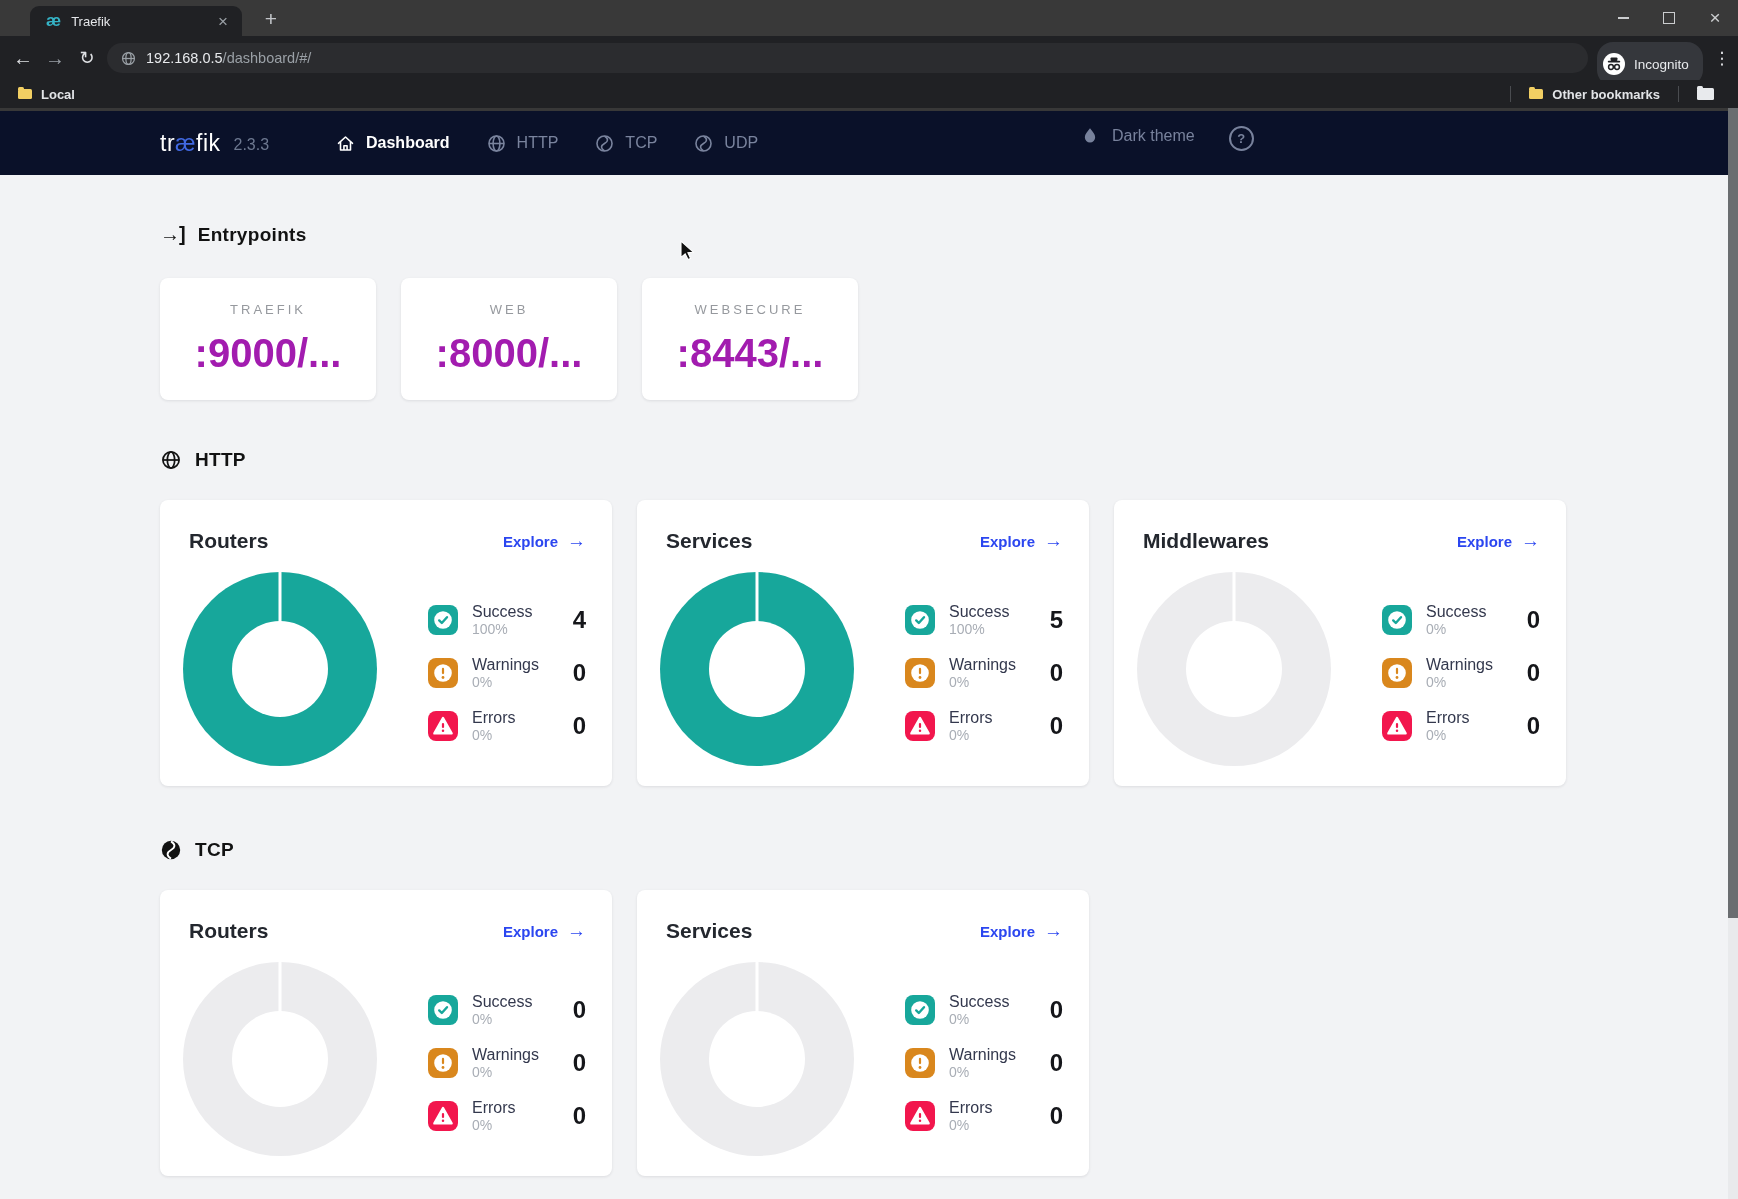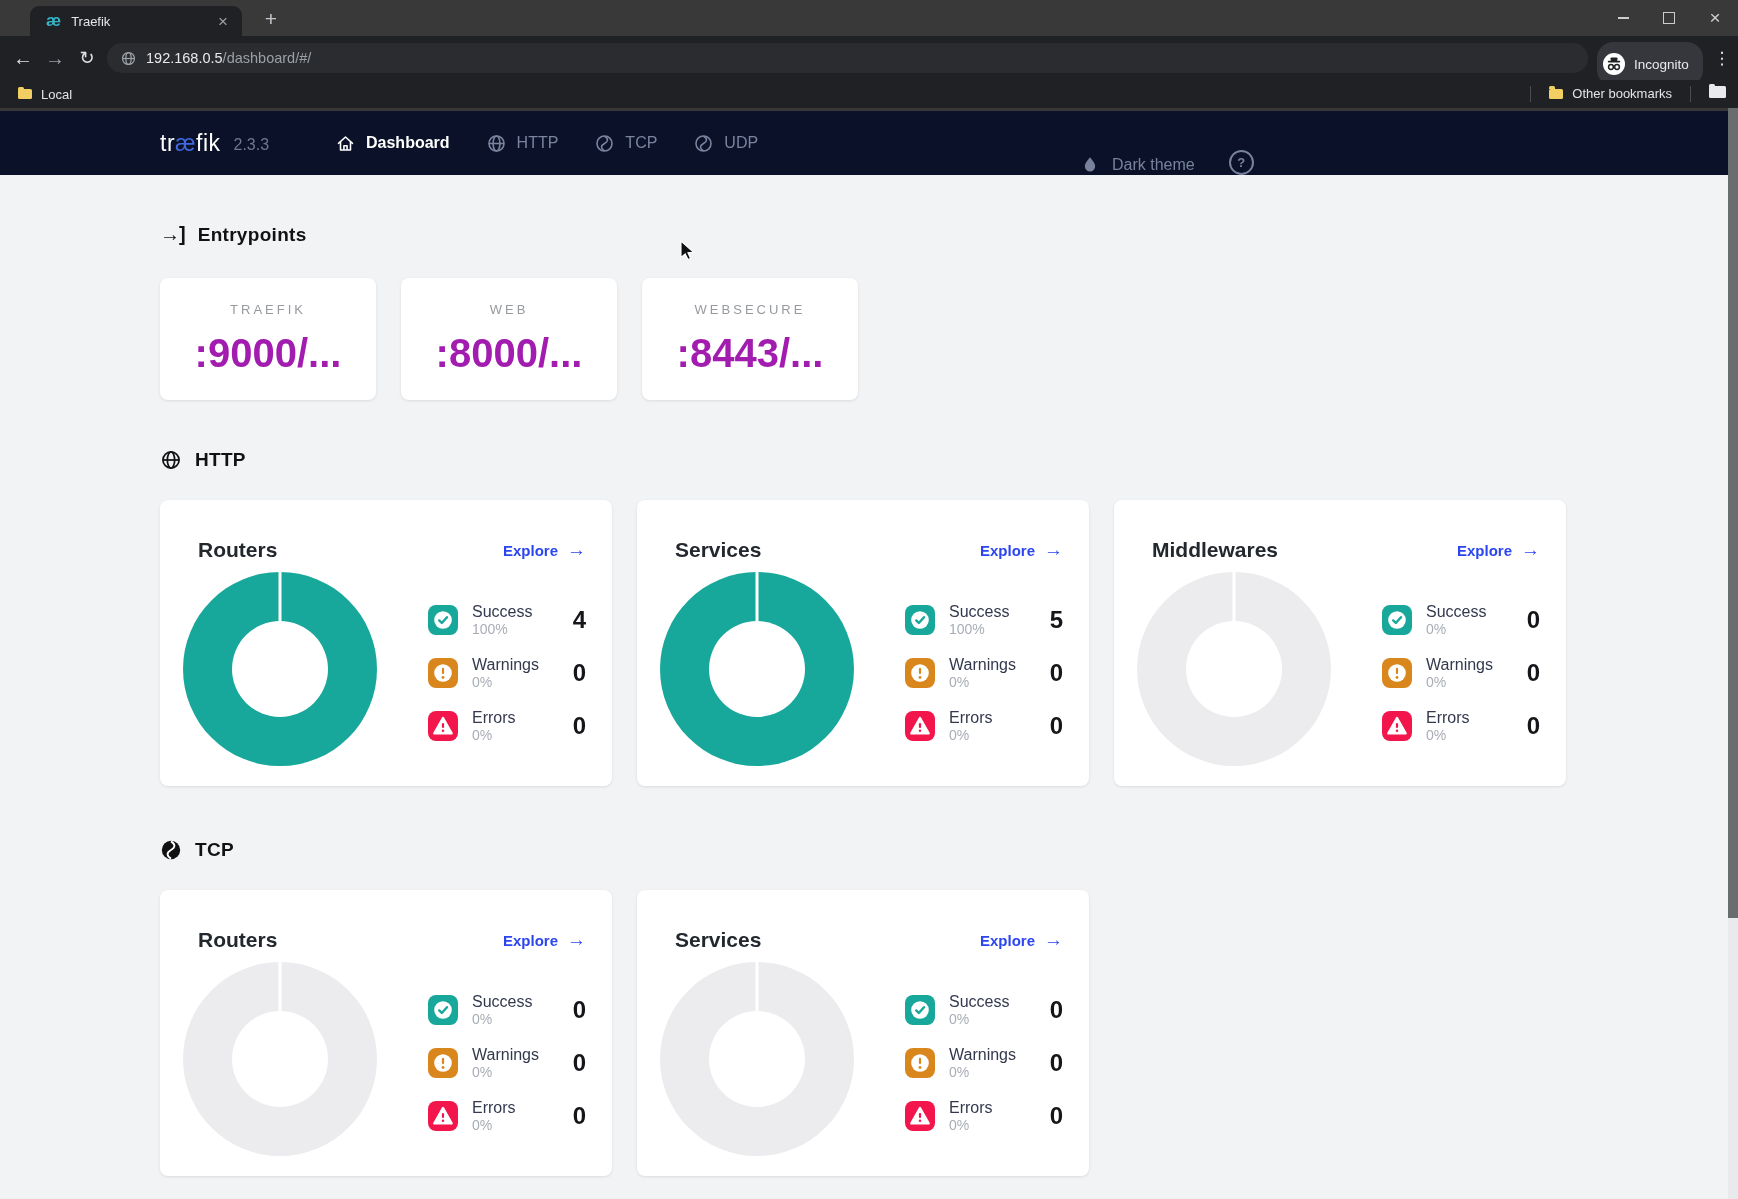--- a/index.html
+++ b/index.html
@@ -30,56 +30,56 @@
   .urltext{font-size:14.5px;margin-left:10px;}
   .urltext .host{color:#e8eaed;}
   .urltext .path{color:#9aa0a6;}
   .incog{position:absolute;left:1597px;top:6px;height:44px;background:#35373c;border-radius:16px;
          display:flex;align-items:center;padding:0 14px 0 5px;}
   .incog-label{color:#e8eaed;font-size:13.5px;margin-left:8px;}
   .menu-dots{position:absolute;left:1706px;top:0;width:32px;height:44px;display:flex;
              align-items:center;justify-content:center;color:#e8eaed;font-size:17px;}
 
   .bookbar{left:0;top:80px;width:1738px;height:28px;background:#202124;border-bottom:3px solid #383838;
-           display:flex;align-items:center;}
+           display:flex;align-items:center;font-weight:bold;}
   .folder{width:14px;height:10px;background:#f2cf63;border-radius:1.5px;position:relative;display:inline-block;}
   .folder::before{content:'';position:absolute;left:0;top:-2.5px;width:6px;height:3px;background:#f2cf63;border-radius:1.5px 1.5px 0 0;}
   .folder.gray{background:#e8eaed;}
   .folder.gray::before{background:#e8eaed;}
   .bk-label{color:#e2e4e7;font-size:13px;margin-left:9px;}
   .bk-sep{width:1px;height:16px;background:#4a4c50;}
 
   
   .appnav{left:0;top:111px;width:1728px;height:64px;background:#0a1129;}
   .brand{position:absolute;left:160px;top:0;height:64px;display:flex;align-items:center;}
   .logo{font-size:23px;color:#fff;letter-spacing:.5px;}
   .logo .ae{color:#4169e1;}
   .version{font-size:16px;color:#6d7890;margin-left:13px;margin-top:4px;}
   .navitems{position:absolute;left:335px;top:0;height:64px;display:flex;align-items:center;gap:36px;}
   .navitem{display:flex;align-items:center;gap:10px;font-size:16px;color:#7a849e;}
   .navitem.active{color:#ffffff;font-weight:bold;}
   .navitem svg{display:block;}
-  .navright{position:absolute;left:1080px;top:0;height:64px;display:flex;align-items:flex-end;gap:34px;color:#78829c;}
+  .navright{position:absolute;left:1080px;top:15px;height:64px;display:flex;align-items:flex-start;gap:34px;color:#78829c;}
   .darktheme{display:flex;align-items:center;gap:12px;font-size:16px;}
   .helpicon{width:21px;height:21px;border:2px solid #78829c;border-radius:50%;display:flex;
             align-items:center;justify-content:center;font-size:13px;font-weight:bold;color:#78829c;}
 
   
   .page{left:0;top:175px;width:1728px;height:1024px;}
   .heading{position:absolute;display:flex;align-items:center;gap:13px;color:#121212;}
   .heading .htxt{font-size:19px;font-weight:bold;letter-spacing:.3px;}
   .heading .glyph{font-size:20px;font-weight:bold;letter-spacing:-1px;}
   .card{position:absolute;background:#fff;border-radius:8px;box-shadow:0 1px 3px rgba(25,30,40,.10);}
   .epcard{width:216px;height:122px;text-align:center;}
   .eplabel{margin-top:24px;font-size:13px;letter-spacing:3px;color:#96999e;}
   .epvalue{margin-top:14px;font-size:40px;font-weight:bold;color:#a21caf;white-space:nowrap;}
 
   .dcard{width:452px;height:286px;}
   .card-head{display:flex;justify-content:space-between;align-items:center;padding:26px 26px 0 26px;}
-  .card-title{font-size:21px;font-weight:bold;color:#23272e;margin:12px;}
+  .card-title{font-size:21px;font-weight:bold;color:#23272e;margin:3px;}
   .explore{display:flex;align-items:center;gap:9px;color:#2b46f0;font-size:15px;font-weight:bold;text-decoration:none;cursor:pointer;}
   .explore .arr{font-size:19px;font-weight:normal;}
   .donut{position:absolute;left:23px;top:72px;width:194px;height:194px;border-radius:50%;}
   .donut.filled{background:#17a79b;}
   .donut.empty{background:#ececee;}
   .donut::before{content:'';position:absolute;inset:49px;background:#fff;border-radius:50%;}
   .donut::after{content:'';position:absolute;left:50%;top:0;width:3px;height:97px;background:#fff;transform:translateX(-50%);}
   .stats{position:absolute;left:244px;right:26px;top:96px;}
   .stat{display:flex;align-items:center;height:48px;margin-bottom:5px;padding-left:24px;}
   .sicon{width:30px;height:30px;flex:0 0 30px;}
@@ -137,21 +137,21 @@
     <span class="incog-label">Incognito</span>
   </div>
   <div class="menu-dots">⋮</div>
 </div>
 
 <div class="abs bookbar">
   <div style="display:flex;align-items:center;margin-left:18px;">
     <span class="folder"></span>
     <span class="bk-label">Local</span>
   </div>
-  <div style="margin-left:auto;display:flex;align-items:flex-start;gap:18px;margin-right:12px;">
+  <div style="margin-left:auto;display:flex;align-items:center;gap:18px;margin-right:24px;">
     <span class="bk-sep"></span>
     <div style="display:flex;align-items:center;">
       <span class="folder"></span>
       <span class="bk-label">Other bookmarks</span>
     </div>
     <span class="bk-sep"></span>
     <span class="folder gray" style="width:17px;height:12px;"></span>
   </div>
 </div>
 

